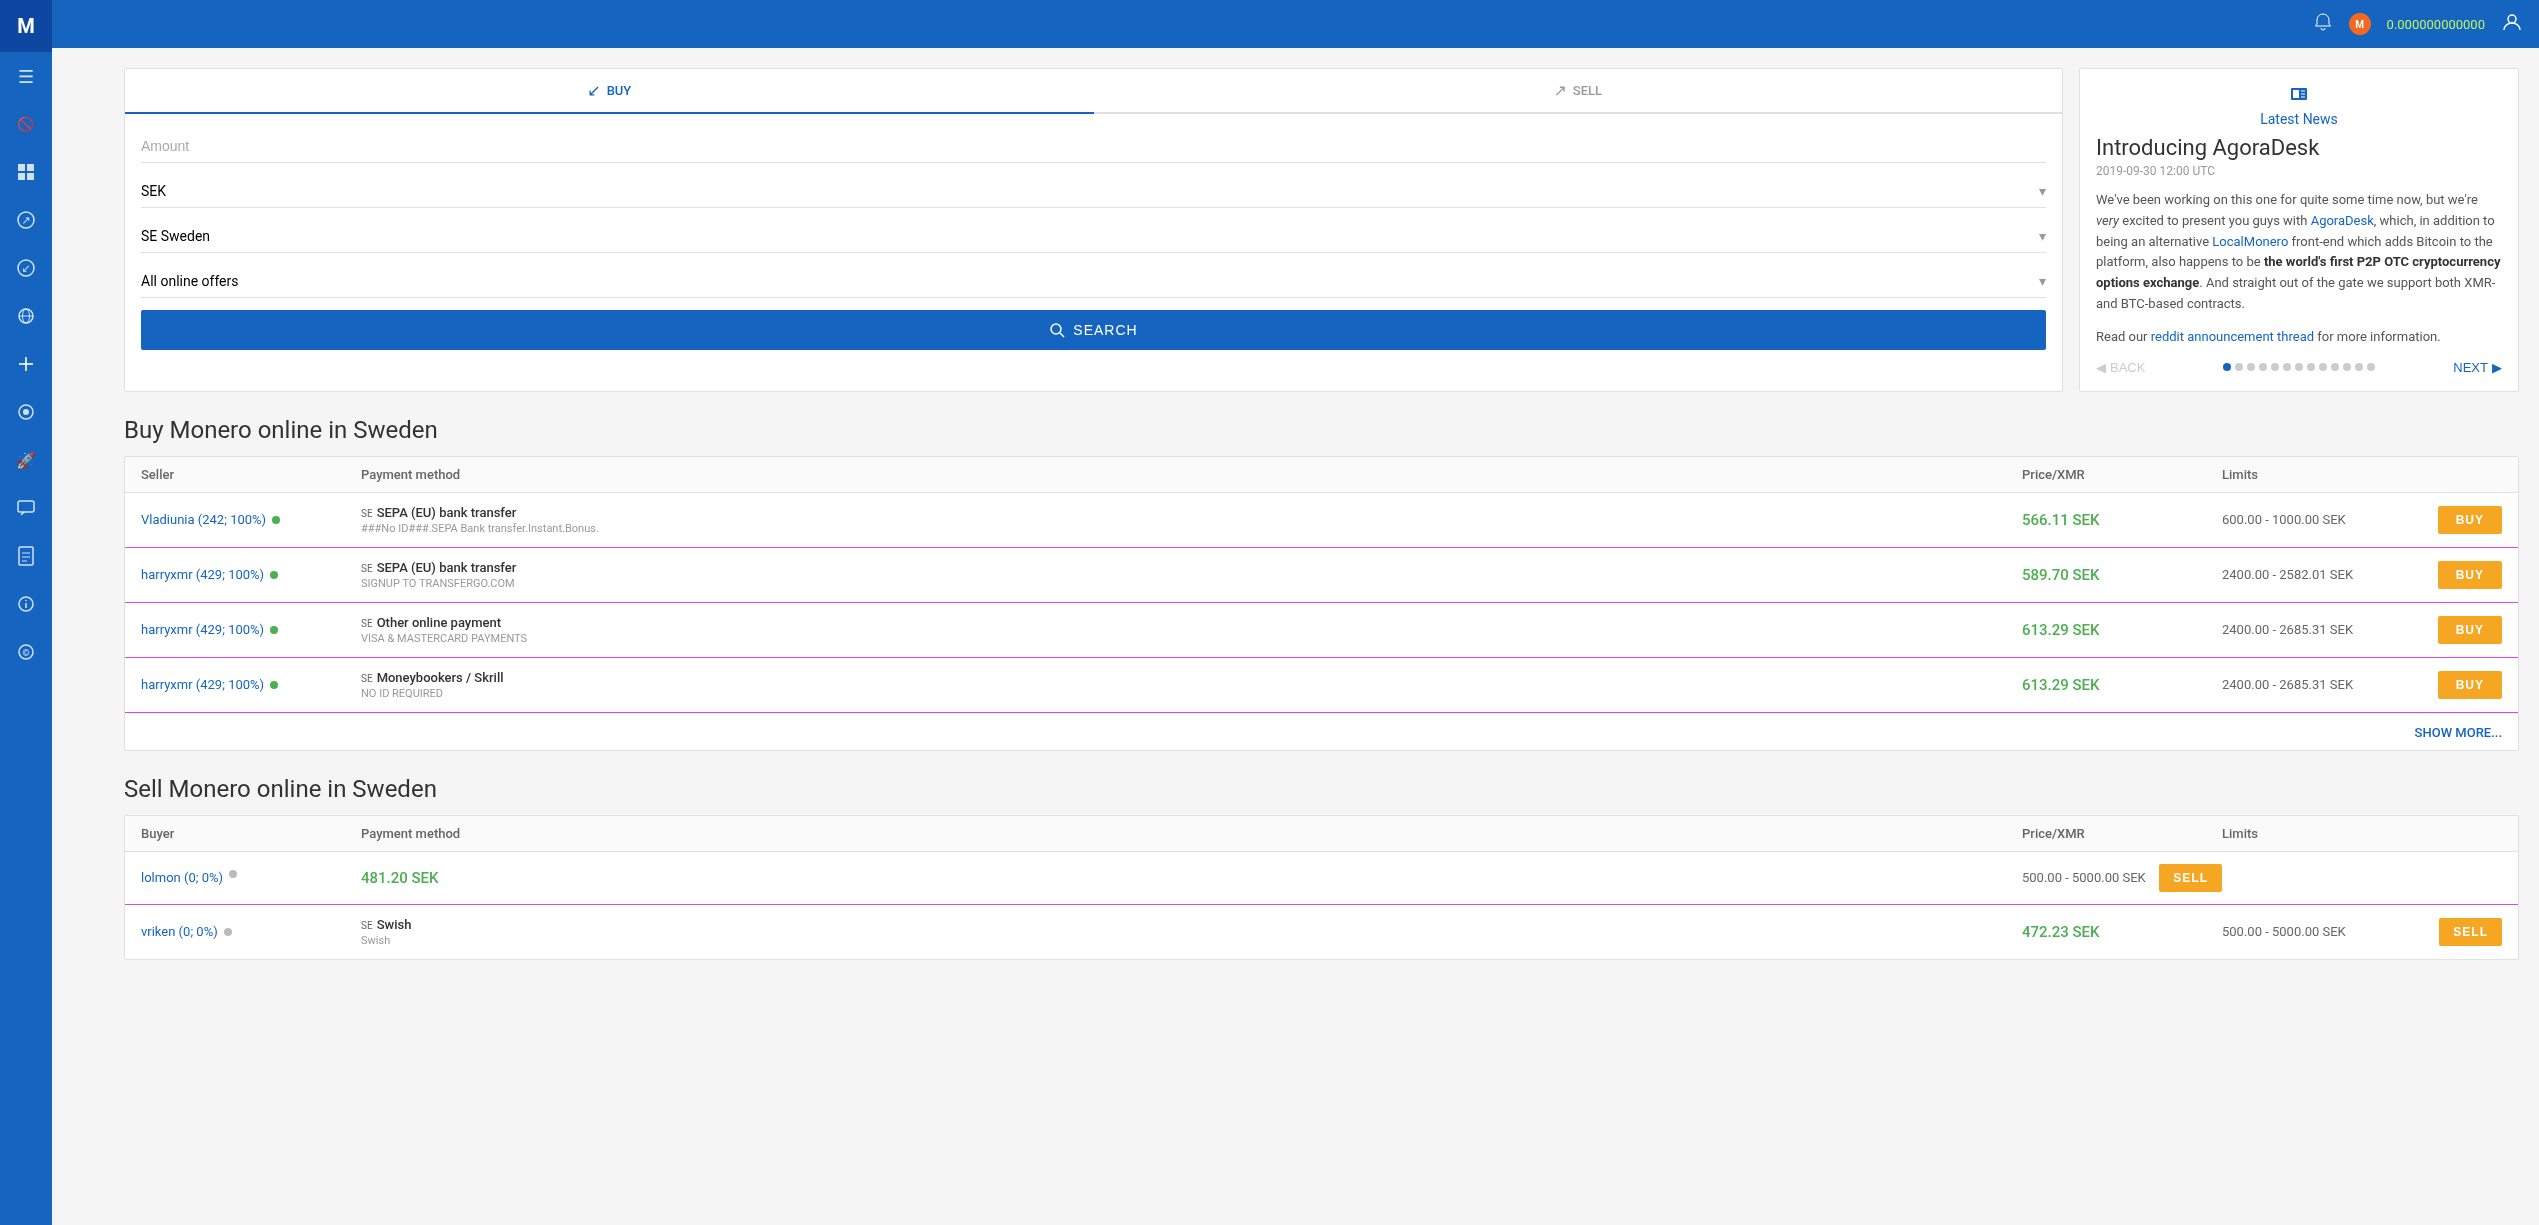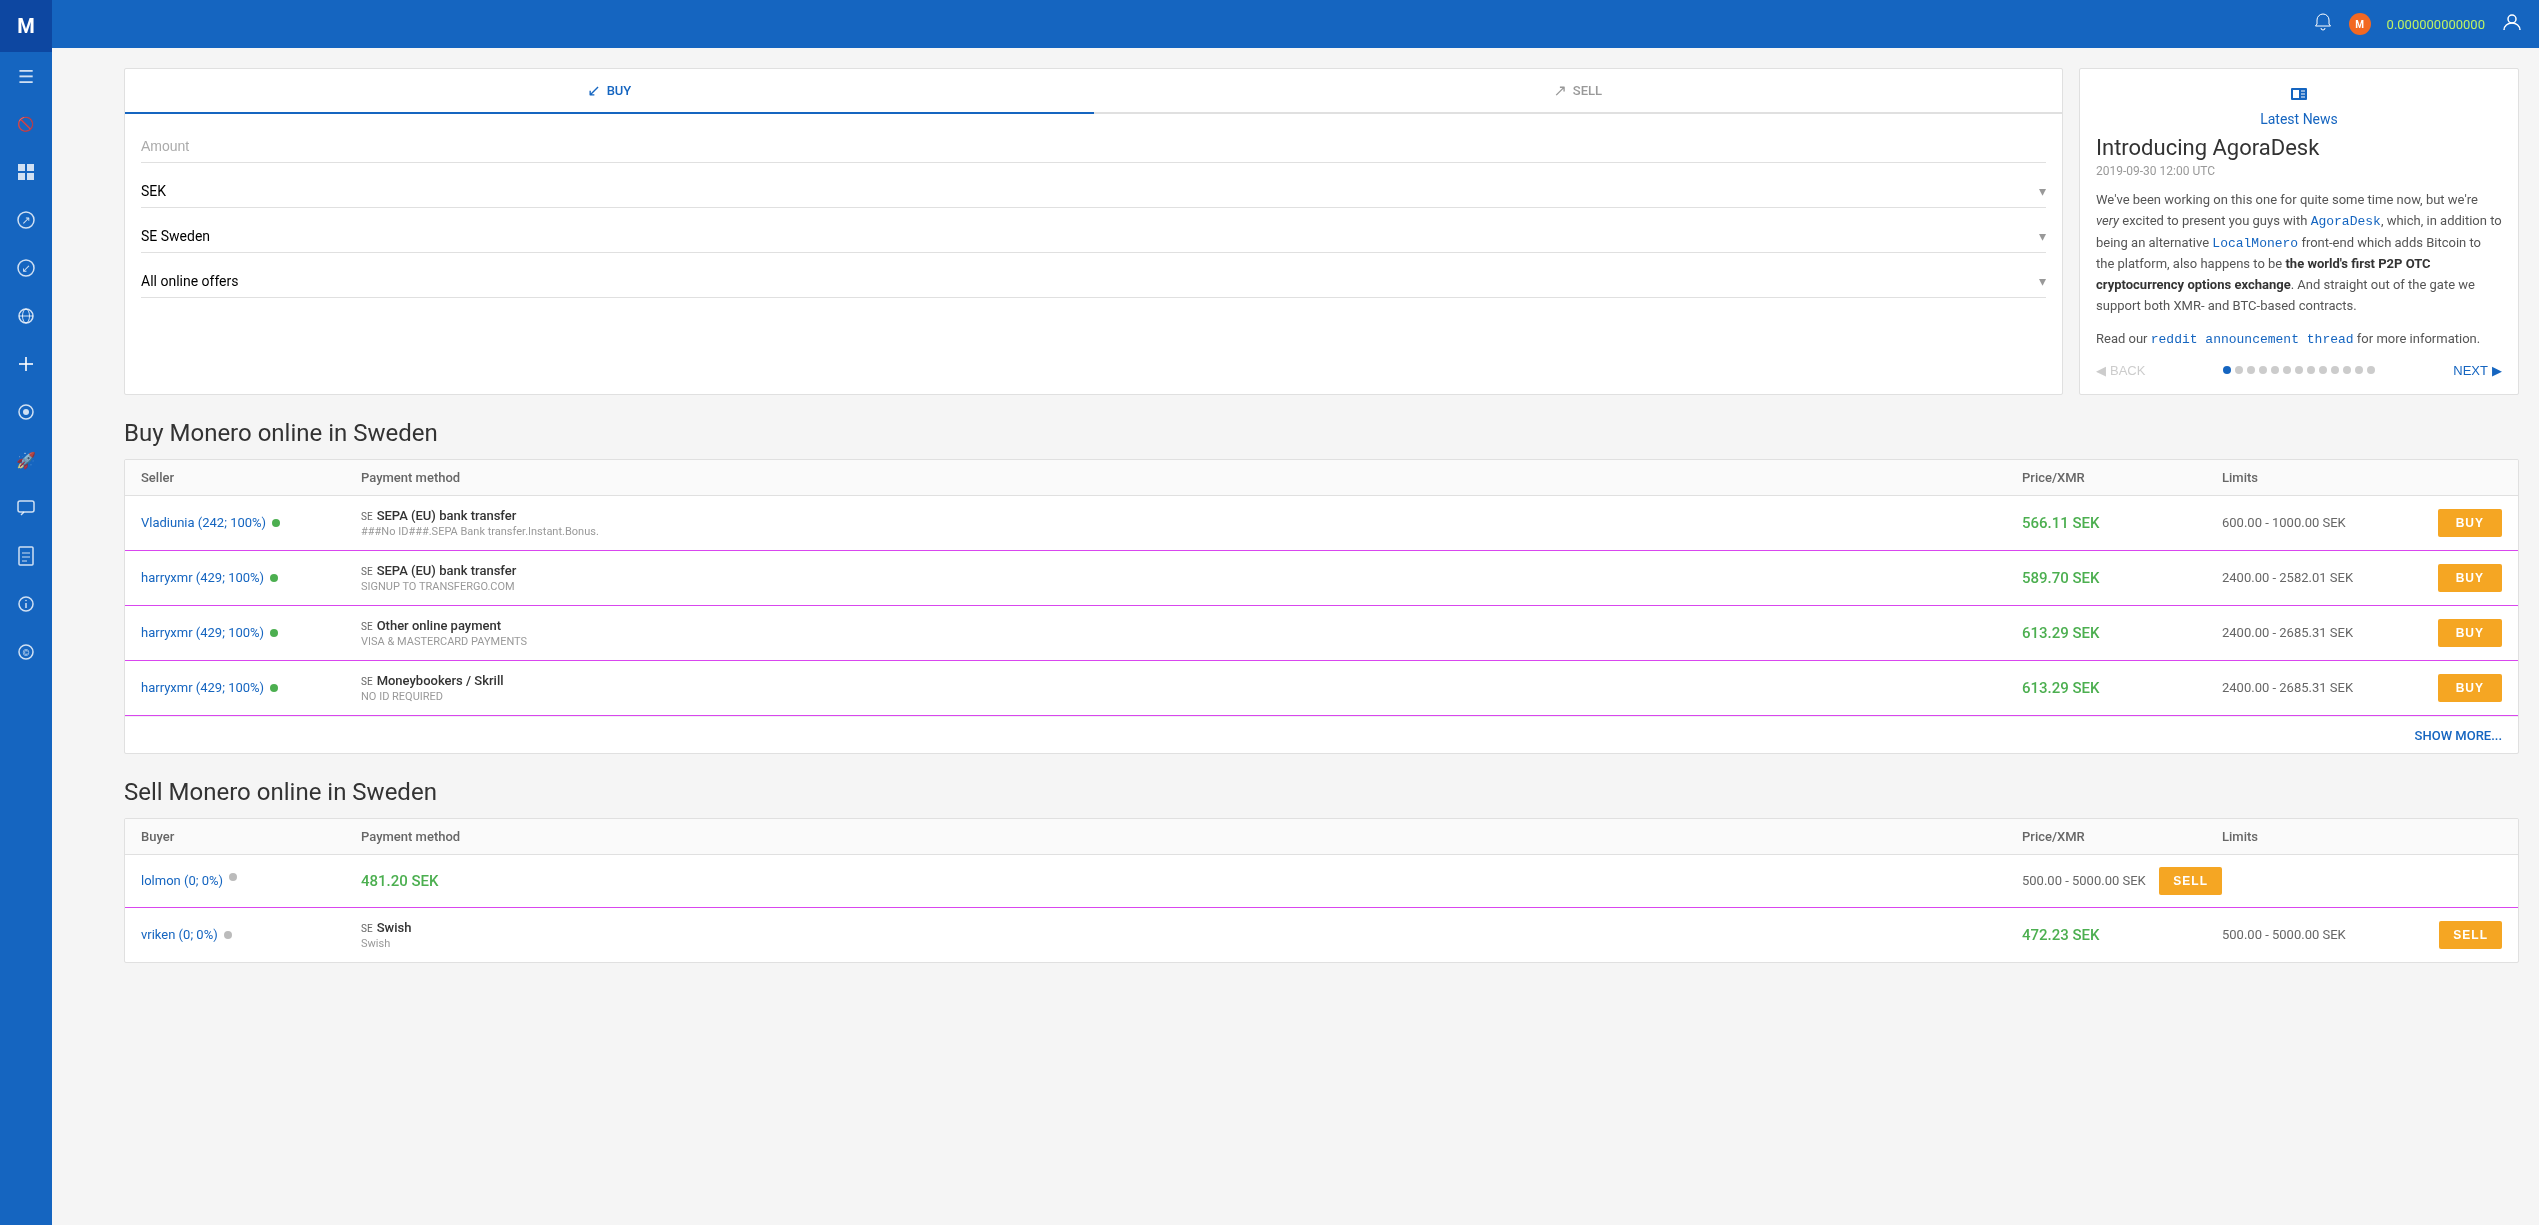--- a/index.html
+++ b/index.html
@@ -175,21 +175,21 @@
       font-size: 12px;
       color: #999;
       margin-bottom: 12px;
     }
     .news-body {
       font-size: 13px;
       color: #555;
       line-height: 1.6;
       margin-bottom: 12px;
     }
-    .news-body a { color: #1565c0; text-decoration: none; font-family: Liberation Mono, monospace; }
+    .news-body a { color: #1565c0; text-decoration: none; }
     .news-body strong { font-weight: 700; color: #333; }
     .news-footer {
       display: flex;
       align-items: center;
       justify-content: space-between;
       margin-top: 12px;
     }
     .news-nav-btn {
       color: #1565c0;
       background: none;
@@ -440,20 +440,27 @@
           <span style="color:#999;">▾</span>
         </div>
         <div class="select-row">
           <span>SE Sweden</span>
           <span style="color:#999;">▾</span>
         </div>
         <div class="select-row">
           <span>All online offers</span>
           <span style="color:#999;">▾</span>
         </div>
+        <button class="search-btn">
+          <svg width="16" height="16" viewBox="0 0 16 16" fill="white">
+            <circle cx="7" cy="7" r="5" stroke="white" stroke-width="1.5" fill="none"></circle>
+            <line x1="11" y1="11" x2="15" y2="15" stroke="white" stroke-width="1.5"></line>
+          </svg>
+          <span>SEARCH</span>
+        </button>
       </div>
     </div>
 
     <div class="news-panel">
       <div class="news-header">
         <svg width="18" height="18" viewBox="0 0 18 18" fill="#1565c0">
           <rect x="1" y="3" width="16" height="12" rx="1" fill="#1565c0"></rect>
           <rect x="3" y="5" width="6" height="8" fill="white"></rect>
           <line x1="11" y1="6" x2="15" y2="6" stroke="white" stroke-width="1"></line>
           <line x1="11" y1="9" x2="15" y2="9" stroke="white" stroke-width="1"></line>

